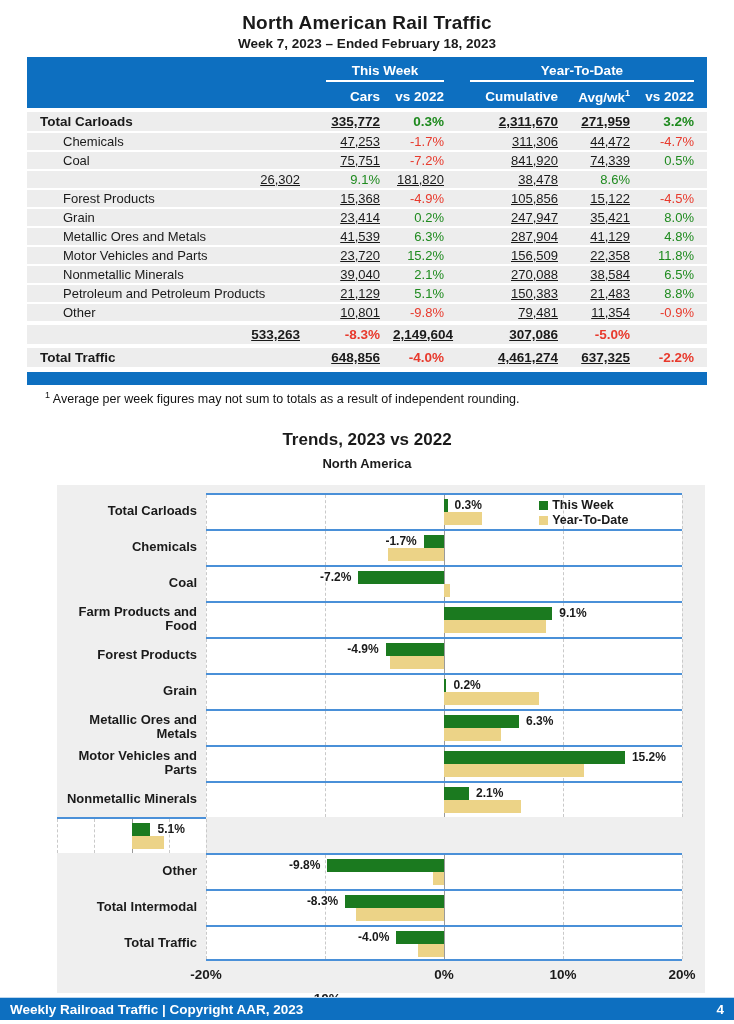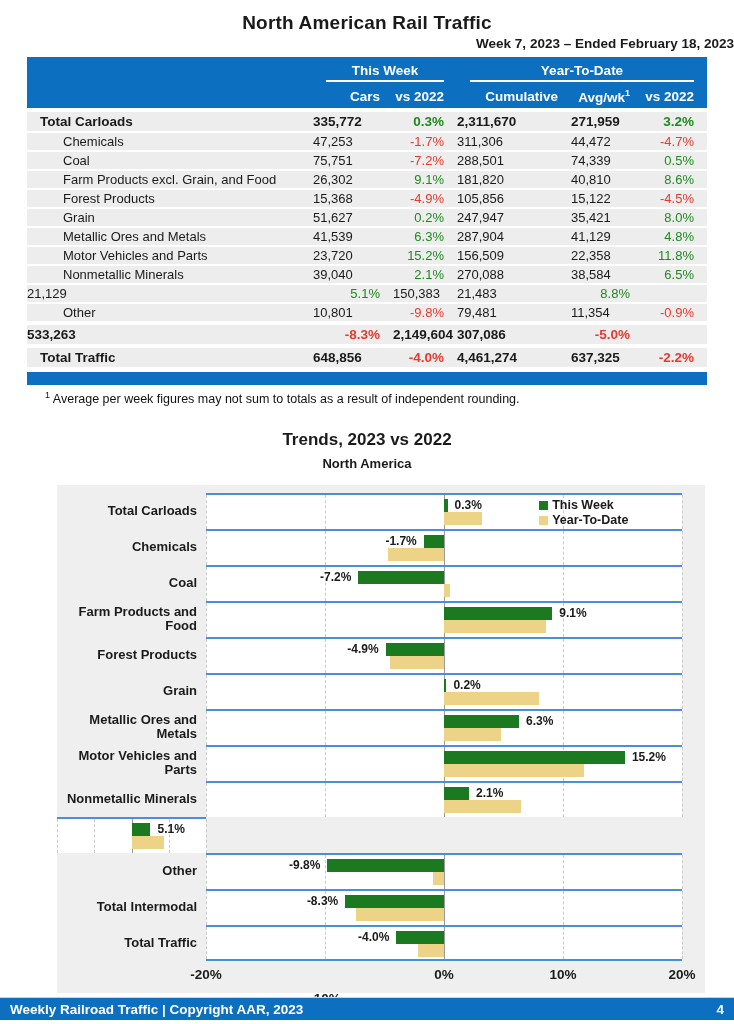--- a/index.html
+++ b/index.html
@@ -4,40 +4,40 @@
 <style>
   * { margin:0; padding:0; box-sizing:border-box; }
   html,body { background:#ffffff; }
   body {
     width:734px; height:1024px; position:relative; overflow:hidden;
     font-family:"Liberation Sans", sans-serif; color:#1a1a1a;
   }
   
   .page-title { position:absolute; top:12px; left:0; width:734px; text-align:center;
     font-size:19px; font-weight:bold; letter-spacing:.2px; }
-  .page-subtitle { position:absolute; top:36px; left:0; width:734px; text-align:right;
+  .page-subtitle { position:absolute; top:36px; left:0; width:734px; text-align:center;
     font-size:13.5px; font-weight:bold; }
 
   
   .table-wrap { position:absolute; top:57px; left:27px; width:680px; }
   .thead { background:#0d6fc0; color:#ffffff; font-weight:bold; }
   .h1 { display:grid; grid-template-columns:286px 144px 250px; padding-top:6px; height:27px; }
   .h1 .grp { font-size:13.5px; text-align:center; }
   .h1 .grp span { display:block; margin:0 13px; padding-bottom:2px; border-bottom:2px solid #ffffff; }
   .h2 { display:grid; grid-template-columns:286px 80px 64px 114px 72px 64px; height:24px;
     font-size:13.5px; align-items:center; }
   .h2 .c { text-align:right; padding-right:13px; }
   .h2 sup { font-size:9px; }
   .trow { display:grid; grid-template-columns:286px 80px 64px 114px 72px 64px;
     background:#ededed; border-top:2px solid #ffffff; height:19px;
     font-size:13px; align-items:center; }
   .trow.bold { font-weight:bold; border-top:4px solid #ffffff; height:23px; font-size:13.5px; }
   .trow .lbl { padding-left:13px; }
   .trow .lbl.indent { padding-left:36px; }
-  .trow .num { text-align:left; padding-right:13px; }
+  .trow .num { text-align:right; padding-right:13px;text-decoration:underline; }
   .trow .pct { text-align:right; padding-right:13px; }
   .pct.pos { color:#1e8a1e; }
   .pct.neg { color:#e8392c; }
   .table-bottom-bar { margin-top:5px; height:13px; background:#0d6fc0; }
 
   
   .footnote { position:absolute; top:390px; left:45px; font-size:12.5px; color:#111; }
   .footnote sup { font-size:9px; }
 
   
@@ -112,43 +112,42 @@
         <div class="num">47,253</div>
         <div class="pct neg">-1.7%</div>
         <div class="num">311,306</div>
         <div class="num">44,472</div>
         <div class="pct neg">-4.7%</div>
       </div>
       <div class="trow">
         <div class="lbl indent">Coal</div>
         <div class="num">75,751</div>
         <div class="pct neg">-7.2%</div>
-        <div class="num">288,501</div>
+        <div class="num">841,920</div>
         <div class="num">74,339</div>
         <div class="pct pos">0.5%</div>
       </div>
       <div class="trow">
-        <div class="lbl indent">Farm Products excl. Grain, and Food</div>
         <div class="num">26,302</div>
         <div class="pct pos">9.1%</div>
         <div class="num">181,820</div>
-        <div class="num">40,810</div>
+        <div class="num">38,478</div>
         <div class="pct pos">8.6%</div>
       </div>
       <div class="trow">
         <div class="lbl indent">Forest Products</div>
         <div class="num">15,368</div>
         <div class="pct neg">-4.9%</div>
         <div class="num">105,856</div>
         <div class="num">15,122</div>
         <div class="pct neg">-4.5%</div>
       </div>
       <div class="trow">
         <div class="lbl indent">Grain</div>
-        <div class="num">51,627</div>
+        <div class="num">23,414</div>
         <div class="pct pos">0.2%</div>
         <div class="num">247,947</div>
         <div class="num">35,421</div>
         <div class="pct pos">8.0%</div>
       </div>
       <div class="trow">
         <div class="lbl indent">Metallic Ores and Metals</div>
         <div class="num">41,539</div>
         <div class="pct pos">6.3%</div>
         <div class="num">287,904</div>
@@ -165,20 +164,21 @@
       </div>
       <div class="trow">
         <div class="lbl indent">Nonmetallic Minerals</div>
         <div class="num">39,040</div>
         <div class="pct pos">2.1%</div>
         <div class="num">270,088</div>
         <div class="num">38,584</div>
         <div class="pct pos">6.5%</div>
       </div>
       <div class="trow">
+        <div class="lbl indent">Petroleum and Petroleum Products</div>
         <div class="num">21,129</div>
         <div class="pct pos">5.1%</div>
         <div class="num">150,383</div>
         <div class="num">21,483</div>
         <div class="pct pos">8.8%</div>
       </div>
       <div class="trow">
         <div class="lbl indent">Other</div>
         <div class="num">10,801</div>
         <div class="pct neg">-9.8%</div>

